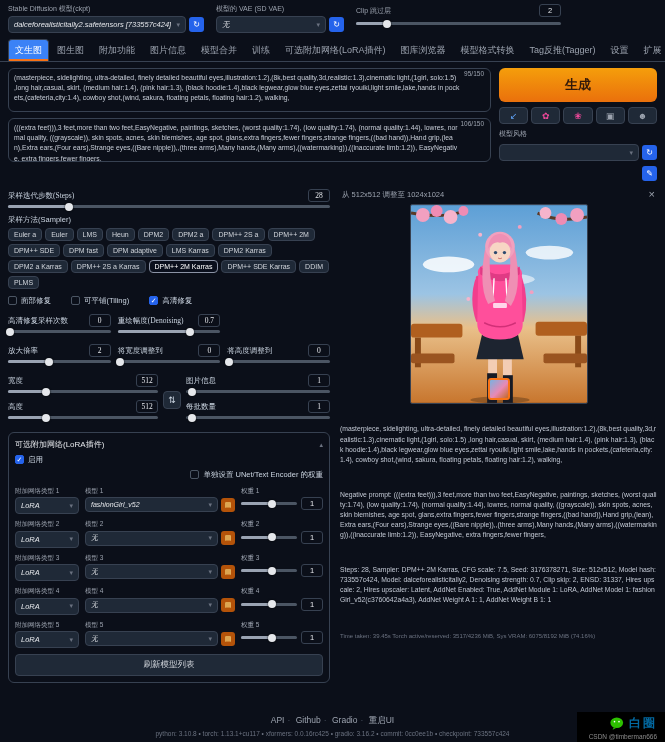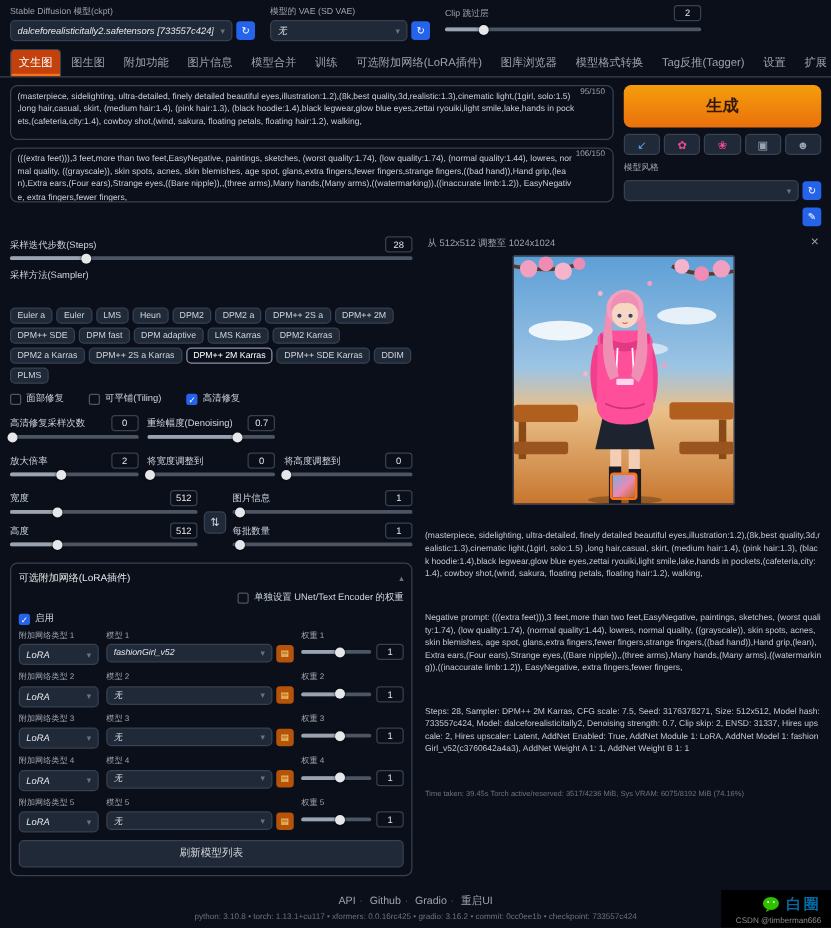--- a/index.html
+++ b/index.html
@@ -23,40 +23,40 @@
   .selval { white-space:nowrap; overflow:hidden; text-overflow:ellipsis;font-style:italic; }
   .caret { color:#6b7280; font-size:7px; flex:0 0 auto; }
   .miniblue {
     width:15px; height:15px; border:none; border-radius:3px; background:#2563eb;
     color:#fff; font-size:8px; line-height:13px; cursor:pointer; flex:0 0 auto; padding:0;
   }
   .w-ckpt .select { width:178px; }
   .w-vae .select { width:110px; }
   .w-clip { width:205px; }
   
-  .sl { margin-bottom:7px; }
+  .sl { margin-bottom:7px;font-family:Liberation Serif, serif; }
   .slhead { display:flex; justify-content:space-between; align-items:center; margin-bottom:3px; }
   .sllabel { font-size:7.5px; color:#cbd5e1; }
   .valbox {
     background:#0b0f19; border:1px solid #374151; border-radius:3px;
     min-width:22px; padding:1px 3px; font-size:7.5px; text-align:center; color:#e5e7eb;
   }
   .track { position:relative; height:3px; background:#4b5563; border-radius:2px; cursor:pointer; }
   .fill { position:absolute; left:0; top:0; height:100%; background:#9aa3b2; border-radius:2px; }
   .knob {
     position:absolute; top:50%; width:8px; height:8px; border-radius:50%;
     background:#e5e7eb; transform:translate(-50%,-50%); box-shadow:0 0 2px #000;
   }
   
   .tabs { display:flex; gap:1px; padding:2px 8px 0; border-bottom:1px solid #374151; margin-top:2px; }
   .tab {
     padding:4px 6px; font-size:9px; color:#9ca3af; cursor:pointer;
     border:1px solid transparent; border-bottom:none; border-radius:4px 4px 0 0; white-space:nowrap;
   }
-  .tab.active { background:#c2410c; color:#fff; border-color:#374151; box-shadow:inset 0 -2px 0 #f97316; }
+  .tab.active { background:#3b82f6; color:#fff; border-color:#374151; box-shadow:inset 0 -2px 0 #f97316; }
   
   .promptrow { display:flex; gap:8px; padding:6px 8px 4px; }
   .pcol { flex:1; display:flex; flex-direction:column; gap:6px; min-width:0; }
   .tawrap { position:relative; }
   .counter {
     position:absolute; top:2px; right:5px; font-size:6.5px; color:#9ca3af;
     background:#0b0f19; padding:0 2px; border-radius:2px; z-index:1;
   }
   .ta {
     background:#0b0f19; border:1px solid #374151; border-radius:6px;
@@ -76,30 +76,30 @@
   }
   .icblue { color:#60a5fa; } .icpink { color:#ec4899; } .icgray { color:#9ca3af; }
   .stylerow { display:flex; gap:3px; align-items:center; }
   .stylerow .select { flex:1; }
   .rightalign { display:flex; justify-content:flex-end; }
   
   .main { display:flex; gap:10px; padding:4px 8px 0; }
   .leftcol { width:322px; flex:0 0 auto; }
   .rightcol { flex:1; position:relative; min-width:0; }
   
-  .sectlabel { font-size:7.5px; color:#cbd5e1; margin-bottom:21px; }
+  .sectlabel { font-size:7.5px; color:#cbd5e1; margin-bottom:3px; }
   .samp { display:flex; flex-wrap:wrap; gap:3px; margin-bottom:7px; }
   .samp .b {
     background:#1f2937; border:1px solid #374151; border-radius:4px;
     padding:2px 5px; font-size:7px; color:#d1d5db; cursor:pointer; white-space:nowrap;
   }
   .samp .b.sel { background:#0a0f1c; border-color:#8b93a5; color:#fff; }
   
   .cbrow { display:flex; gap:20px; margin:4px 0 8px; }
-  .cb { display:flex; align-items:flex-end; gap:4px; font-size:7.5px; color:#cbd5e1; cursor:pointer; }
+  .cb { display:flex; align-items:flex-start; gap:4px; font-size:7.5px; color:#cbd5e1; cursor:pointer; }
   .cb .box {
     width:9px; height:9px; border:1px solid #4b5563; border-radius:2px; background:#0b0f19;
     display:flex; align-items:center; justify-content:center; font-size:7px; color:#fff; flex:0 0 auto;
   }
   .cb.checked .box { background:#2563eb; border-color:#2563eb; }
   .g3 { display:grid; grid-template-columns:1fr 1fr 1fr; gap:7px; margin-bottom:4px; }
   .cell .select { height:16px; margin-top:2px; }
   .whgrid { display:flex; gap:5px; align-items:center; margin-bottom:2px; }
   .whleft { width:150px; } .whright { flex:1; }
   .swapbtn {
@@ -406,27 +406,27 @@
         </div>
       </div>
 
 
 
       <div class="panel">
         <div class="panelhead">
           <span class="paneltitle">可选附加网络(LoRA插件)</span>
           <span class="caret">▴</span>
         </div>
+        <div class="cb checked" style="margin-bottom:5px;">
+          <span class="box">✓</span>
+          <span>启用</span>
+        </div>
         <div class="cb" style="margin-bottom:7px; margin-left:auto; justify-content:flex-end;">
           <span class="box"></span>
           <span>单独设置 UNet/Text Encoder 的权重</span>
-        </div>
-        <div class="cb checked" style="margin-bottom:5px;">
-          <span class="box">✓</span>
-          <span>启用</span>
         </div>
 
         
         <div class="lorarow">
           <div>
             <div class="tiny">附加网络类型 1</div>
             <div class="select">
                 <span class="selval">LoRA</span>
                 <span class="caret">▾</span>
               </div>

